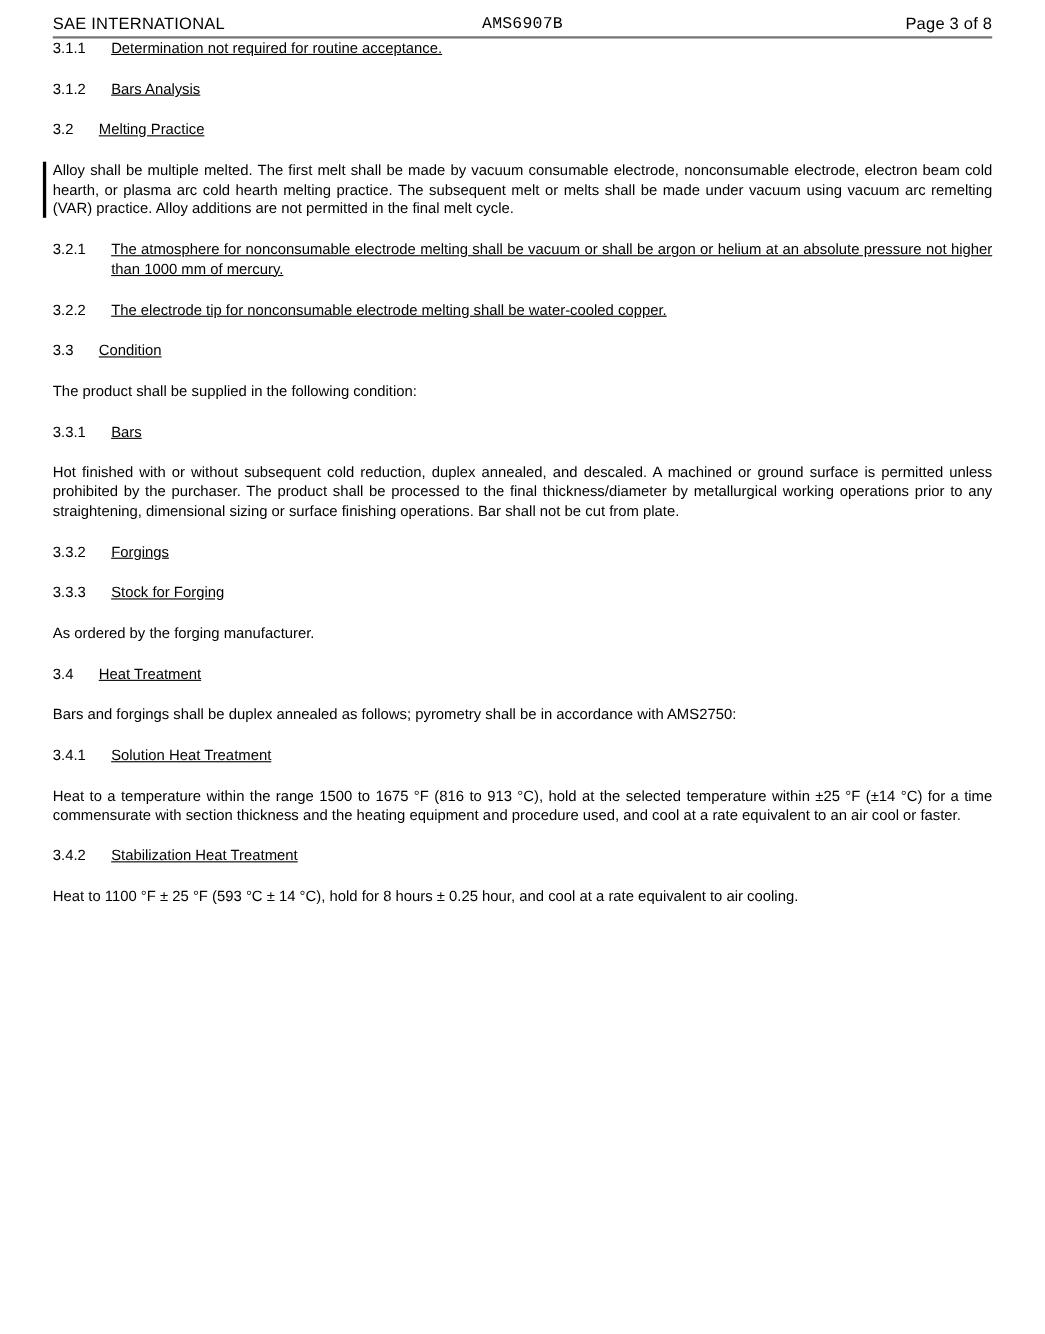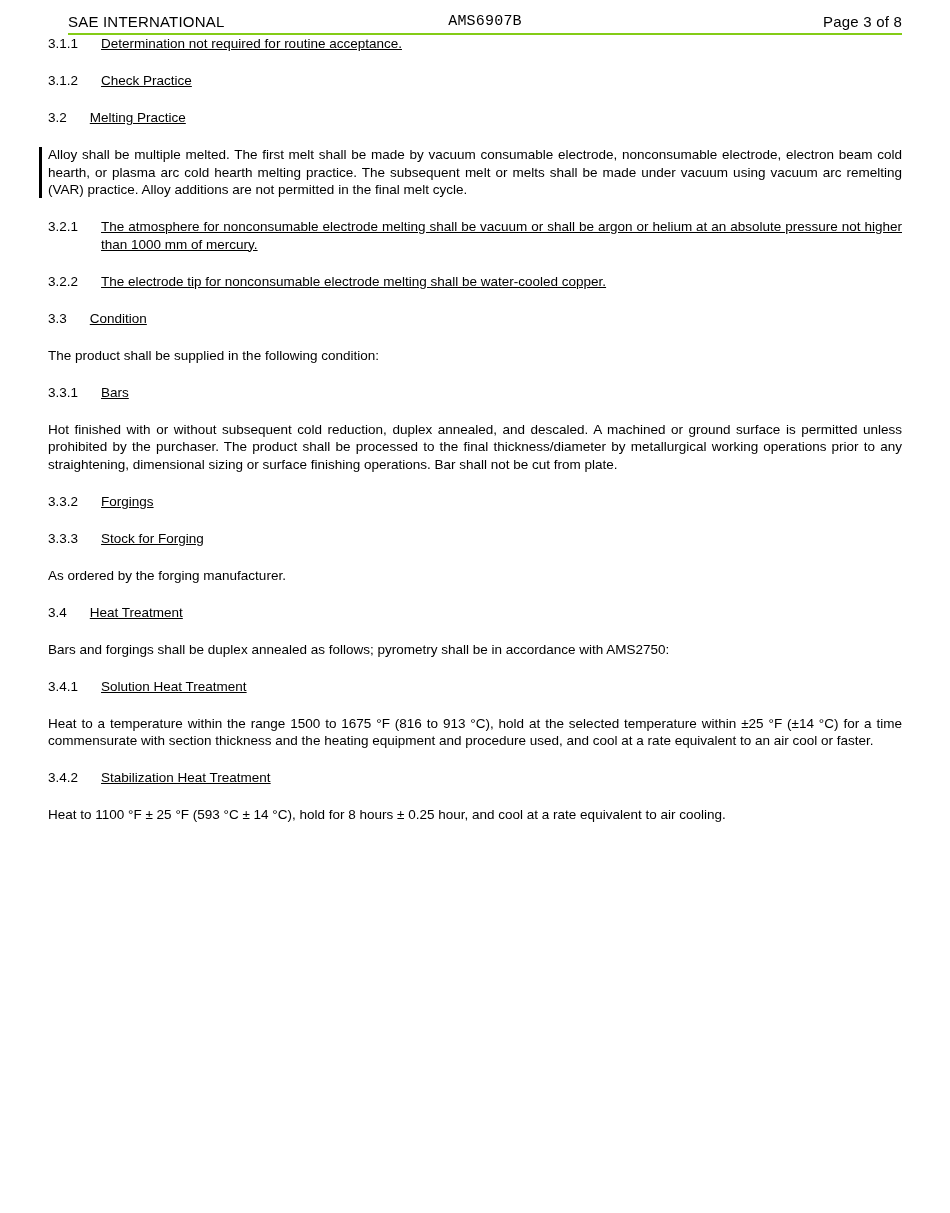--- a/index.html
+++ b/index.html
@@ -11,25 +11,24 @@
   }
   .page {
     width: 950px;
     min-height: 1213px;
     background: #ffffff;
     padding: 13px 48px 40px 48px;
   }
   .doc-header {
     display: flex;
     align-items: flex-end;
-    border-bottom: 2px solid #84cc16;
+    border-bottom: 2px solid #737373;
     padding-bottom: 3px;
     font-size: 15px;
     letter-spacing: 0.2px;
-    margin-left: 20px;
   }
   .doc-header .h-left  { flex: 1 1 0; text-align: left; }
   .doc-header .h-center{ flex: 1 1 0; text-align: center; font-family: Liberation Mono, monospace; }
   .doc-header .h-right { flex: 1 1 0; text-align: right; }
   .doc-body { }
   .block {
     font-size: 13.5px;
     line-height: 17.5px;
     margin-bottom: 19.5px;
   }
@@ -65,21 +64,21 @@
     <span class="h-center">AMS6907B</span>
     <span class="h-right">Page 3 of 8</span>
   </header>
   <main class="doc-body" id="blocks">
       <div class="block numbered">
         <span class="num">3.1.1</span>
         <span class="txt">Determination not required for routine acceptance.</span>
       </div>
       <div class="block numbered">
         <span class="num">3.1.2</span>
-        <span class="txt">Check Practice</span>
+        <span class="txt">Bars Analysis</span>
       </div>
       <div class="block numbered">
         <span class="num">3.2</span>
         <span class="txt">Melting Practice</span>
       </div>
       <div class="block para changebar">Alloy shall be multiple melted. The first melt shall be made by vacuum consumable electrode, nonconsumable electrode, electron beam cold hearth, or plasma arc cold hearth melting practice. The subsequent melt or melts shall be made under vacuum using vacuum arc remelting (VAR) practice. Alloy additions are not permitted in the final melt cycle.</div>
       <div class="block numbered">
         <span class="num">3.2.1</span>
         <span class="txt">The atmosphere for nonconsumable electrode melting shall be vacuum or shall be argon or helium at an absolute pressure not higher than 1000 mm of mercury.</span>
       </div>

